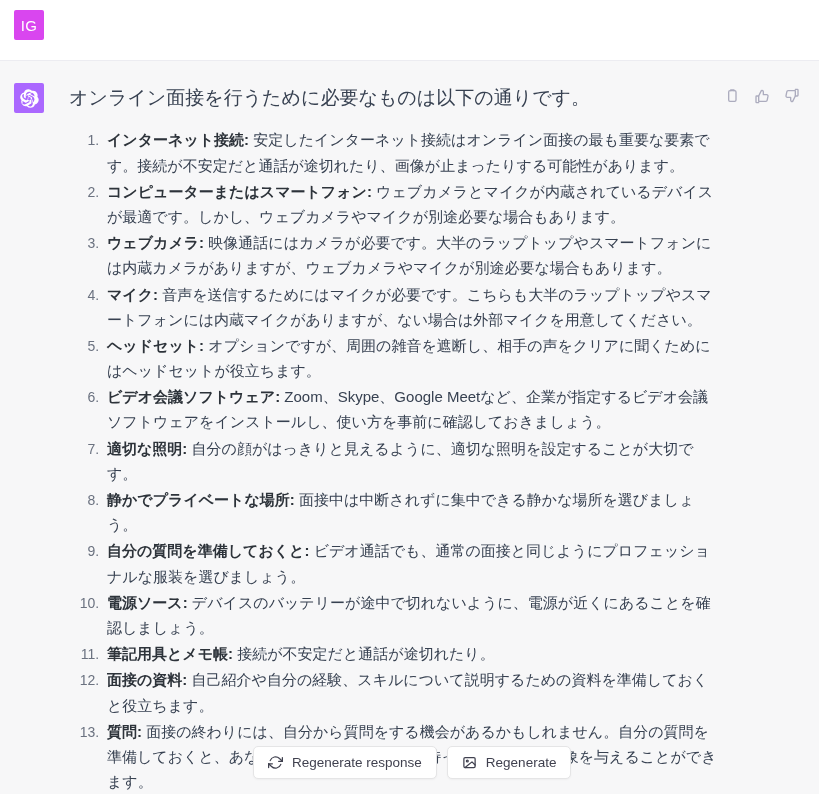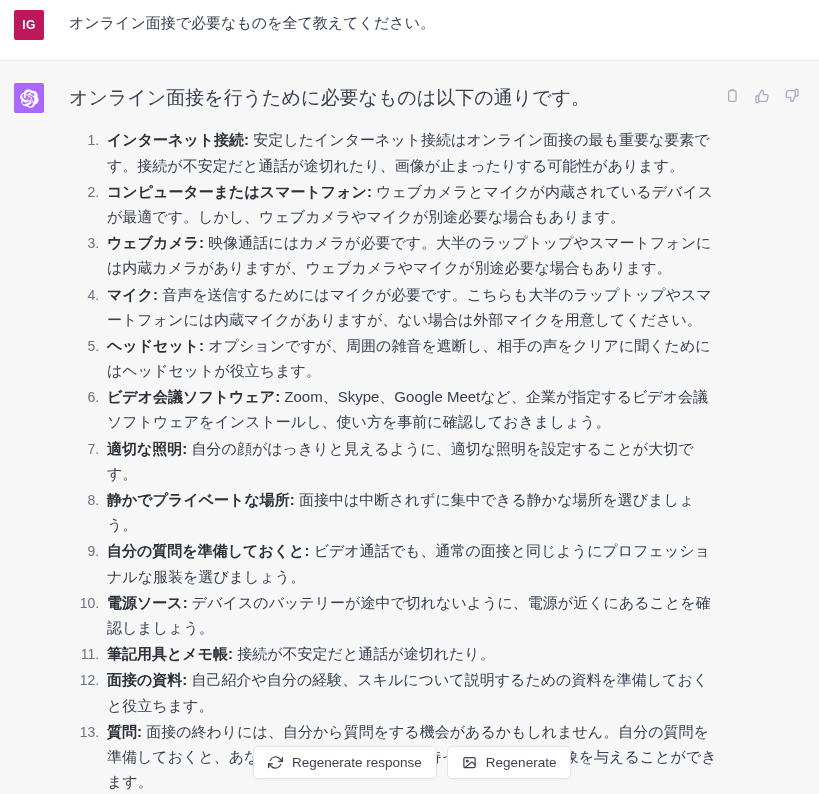--- a/index.html
+++ b/index.html
@@ -34,24 +34,24 @@
     width: 30px;
     height: 30px;
     flex: 0 0 30px;
     border-radius: 2px;
     display: flex;
     align-items: center;
     justify-content: center;
     margin-top: 0px;
   }
   .avatar-user {
-    background: #be185d;
+    background: #d946ef;
     color: #ffffff;
-    font-size: 12px;
-    font-weight: 700;
+    font-size: 15px;
+    font-weight: 400;
     letter-spacing: .3px;
   }
   .avatar-bot {
     background: #ab68ff;
   }
   .avatar-bot svg { display: block; }
   .msg-body {
     margin-left: 25px;
     flex: 1 1 auto;
     min-width: 0;
@@ -158,21 +158,20 @@
   .float-label { display: block; }
 </style>
 </head>
 <body>
 
 <div class="msg-user">
   <div class="msg-inner">
     <div class="avatar avatar-user">
       <span>IG</span>
     </div>
-    <div class="msg-body">オンライン面接で必要なものを全て教えてください。</div>
   </div>
 </div>
 
 <div class="msg-bot">
 
   <div class="actions">
     <div class="action-btn">
       <svg width="16" height="16" viewBox="0 0 24 24" fill="none" stroke="currentColor" stroke-width="2" stroke-linecap="round" stroke-linejoin="round">
         <rect x="7" y="4" width="11" height="16" rx="2"></rect>
         <path d="M10 4V3h5v1"></path>

